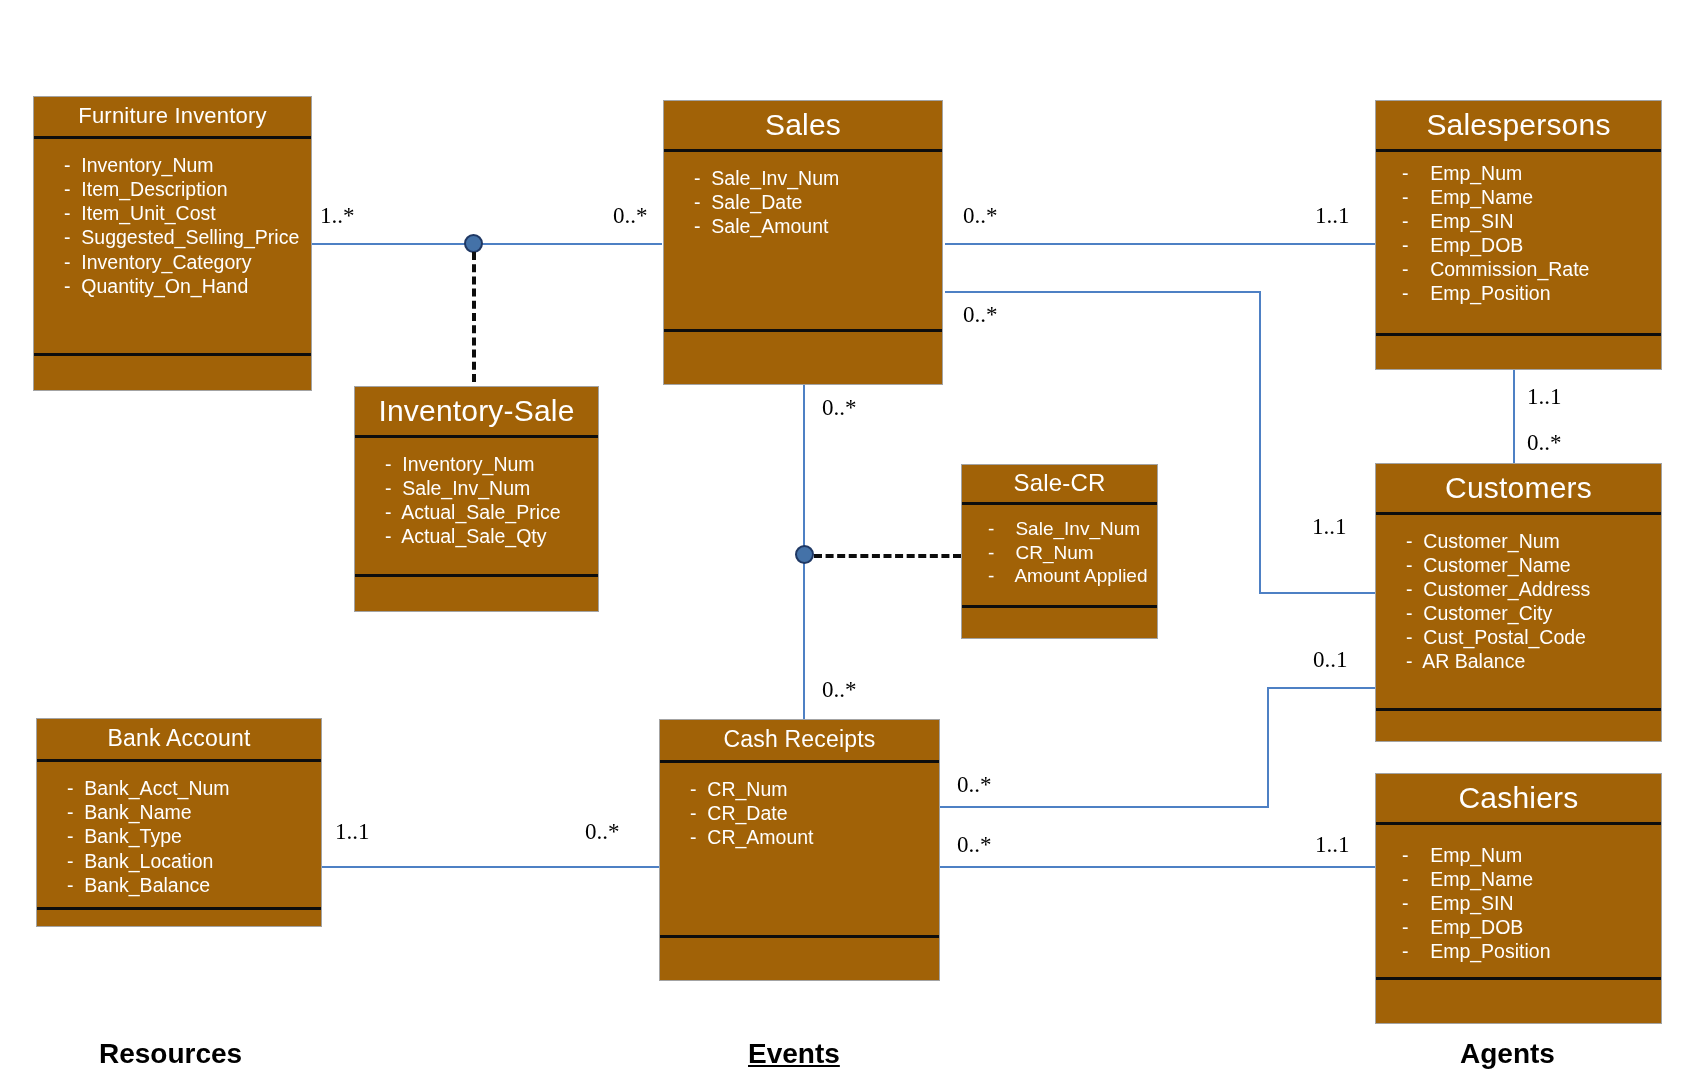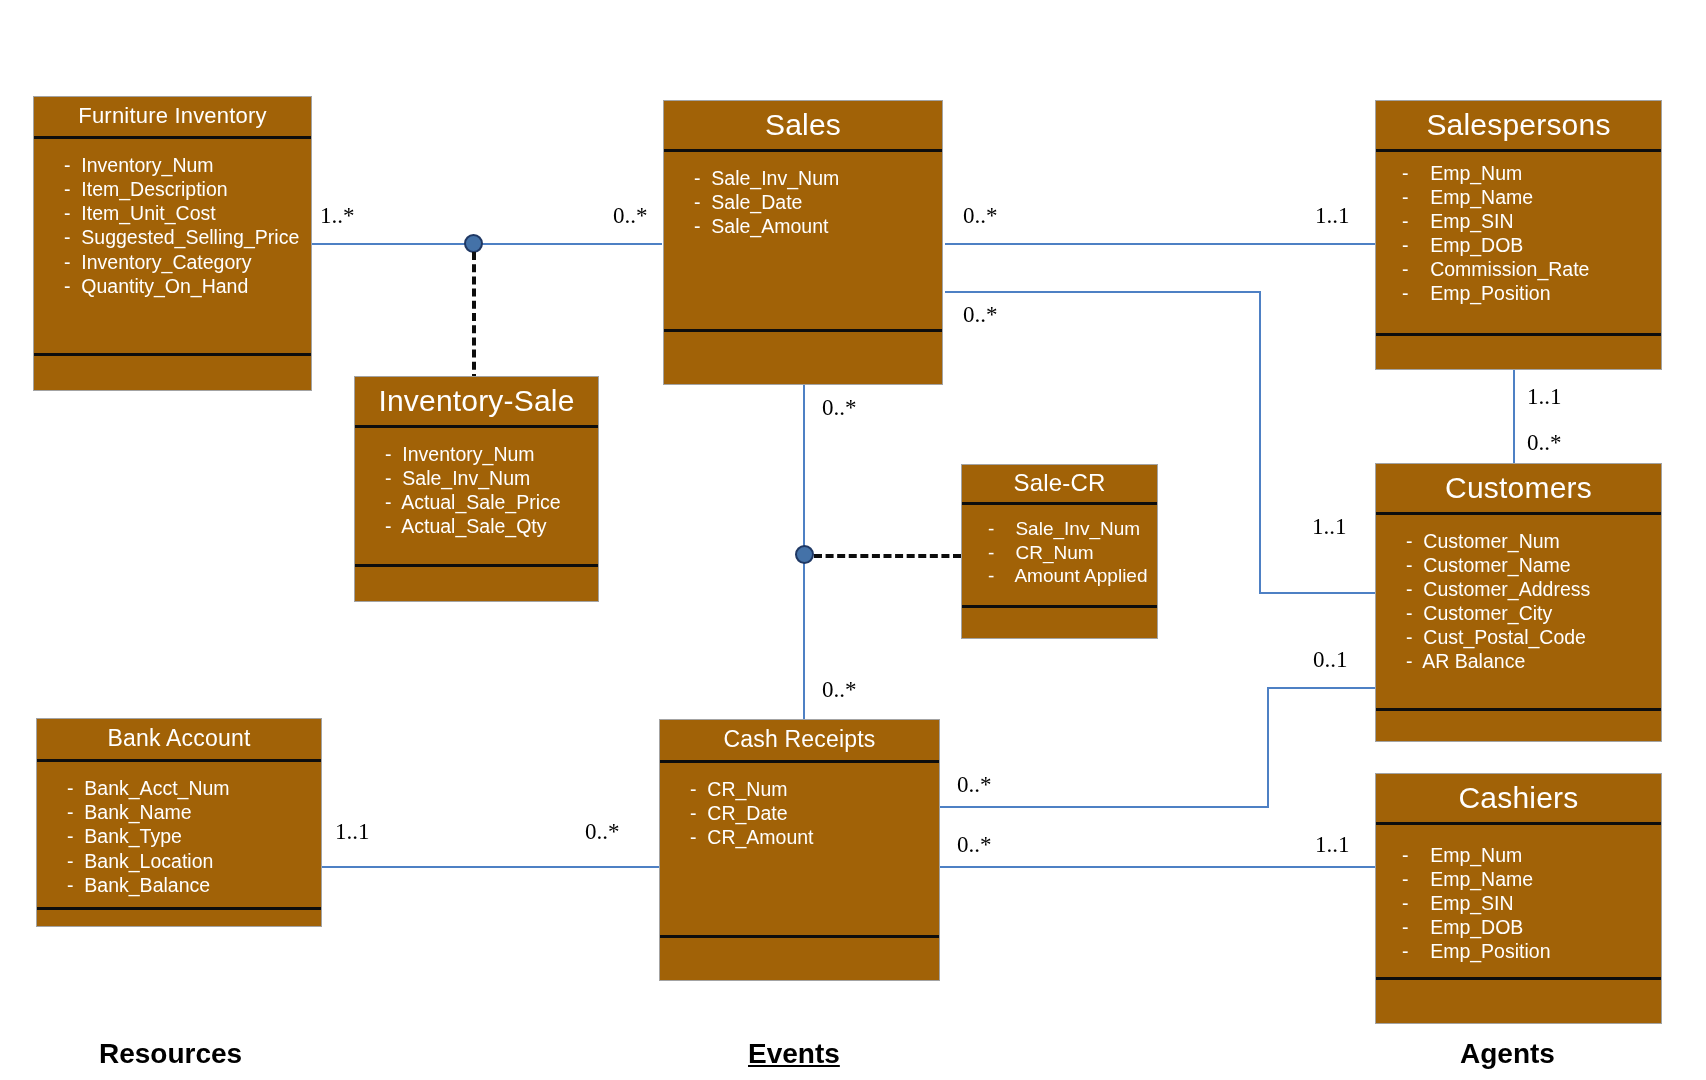--- a/index.html
+++ b/index.html
@@ -163,21 +163,21 @@
       <div class="attr">-  Inventory_Num</div>
       <div class="attr">-  Item_Description</div>
       <div class="attr">-  Item_Unit_Cost</div>
       <div class="attr">-  Suggested_Selling_Price</div>
       <div class="attr">-  Inventory_Category</div>
       <div class="attr">-  Quantity_On_Hand</div>
     </div>
     <div class="uml-ops"></div>
   </div>
 
-  <div class="uml-class" style="left:354px; top:376px; width:245px; height:226px;">
+  <div class="uml-class" style="left:354px; top:386px; width:245px; height:226px;">
     <div class="uml-title">Inventory-Sale</div>
     <div class="uml-attrs">
       <div class="attr">-  Inventory_Num</div>
       <div class="attr">-  Sale_Inv_Num</div>
       <div class="attr">-  Actual_Sale_Price</div>
       <div class="attr">-  Actual_Sale_Qty</div>
     </div>
     <div class="uml-ops"></div>
   </div>
 

